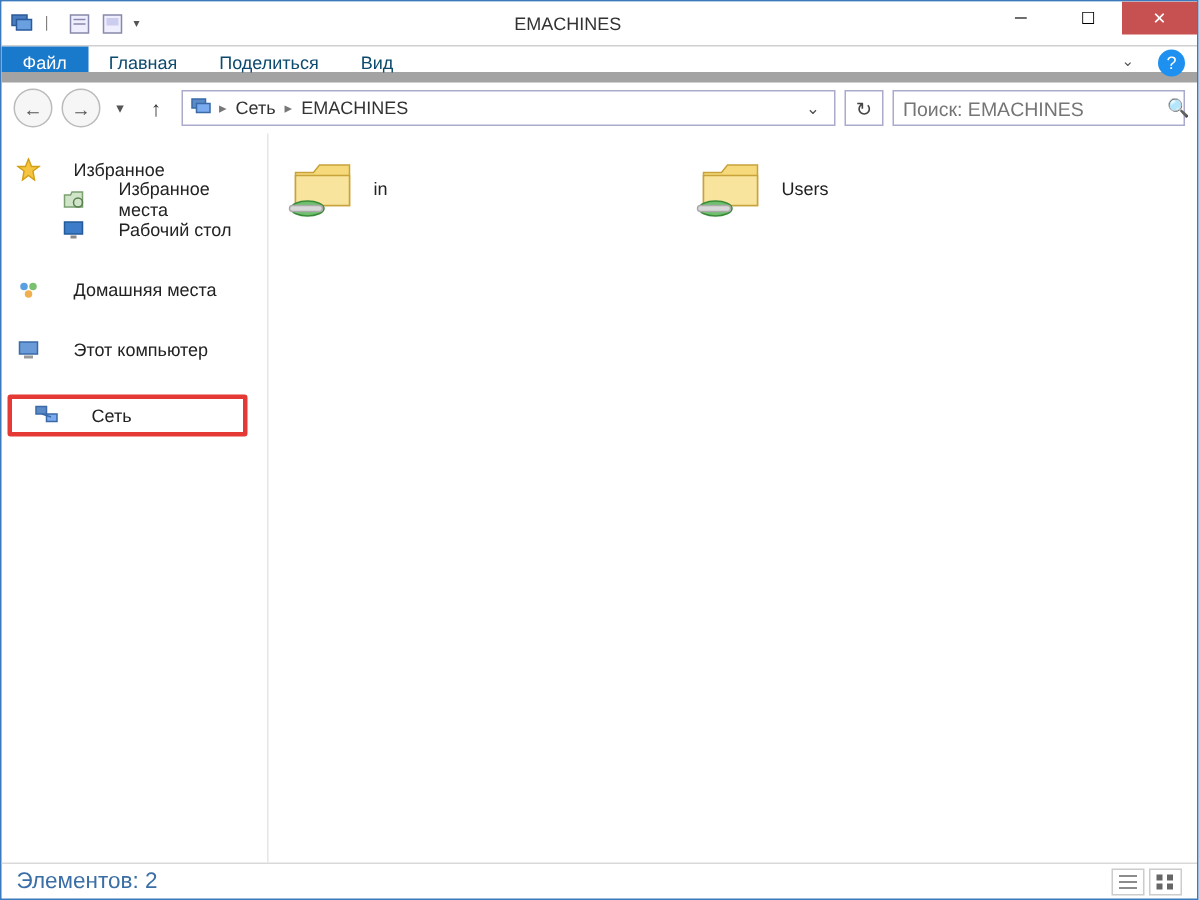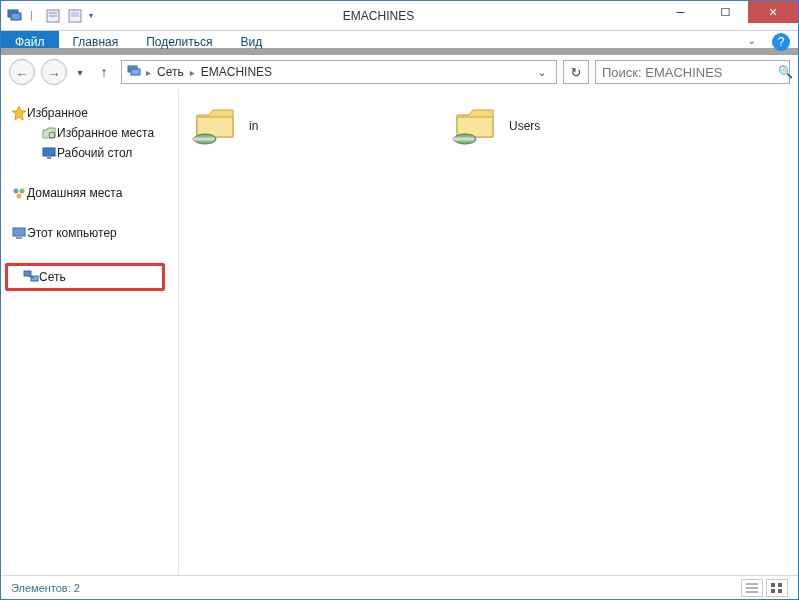--- a/index.html
+++ b/index.html
@@ -38,35 +38,35 @@
 .refresh { width: 26px; height: 24px; border: 1px solid #aac; display: flex; align-items: center; justify-content: center; font-size: 13px; color: #444; }
 .search { width: 195px; height: 24px; border: 1px solid #aac; display: flex; align-items: center; padding: 0 6px; font-size: 12px; color: #888; }
 .search input { border: none; outline: none; flex: 1; font-size: 13px; color: #333; background: transparent; }
 .search .sicon { color: #888; font-size: 12px; }
 
 
 .body { display: flex; height: 486px; }
 
 
 .sidebar { width: 178px; border-right: 1px solid #e6e6e6; padding: 10px 4px; font-size: 12px; }
-.tree-item { display: flex; align-items: center; gap: 0; padding: 2px 4px 2px 18px; color: #222; cursor: default; height: 20px; }
+.tree-item { display: flex; align-items: center; gap: 22px; padding: 2px 4px 2px 18px; color: #222; cursor: default; height: 20px; }
 .tree-header { padding-left: 6px; margin-top: 4px; }
 .tree-item.child { padding-left: 36px; }
 .tree-item .ticon { width: 16px; height: 16px; display: flex; align-items: center; justify-content: center; }
 .tree-item.highlight { border: 3px solid #e53935; border-radius: 2px; padding-left: 15px; width: 160px; height: 28px; }
 .tree-gap { height: 16px; }
 
 
-.content { flex: 1; padding: 16px 12px; display: flex; align-items: flex-start; gap: 20px; }
+.content { flex: 1; padding: 16px 12px; display: flex; align-items: flex-start; gap: 32px; }
 .folder-item { display: flex; align-items: center; gap: 10px; width: 240px; cursor: default; }
 .folder-icon { width: 48px; height: 42px; position: relative; }
 .folder-name { font-size: 12px; color: #222; }
 
 
-.statusbar { height: 24px; border-top: 1px solid #d9d9d9; display: flex; align-items: center; padding: 0 10px; font-size: 11px; color: #3a6ea5; }
+.statusbar { height: 24px; border-top: 1px solid #d9d9d9; display: flex; align-items: center; padding: 0 10px; font-size: 15px; color: #3a6ea5; }
 .statusbar .fill { flex: 1; }
 .statusbar .view-btn { width: 22px; height: 18px; border: 1px solid #ccc; margin-left: 3px; display: flex; align-items: center; justify-content: center; font-size: 10px; color: #555; }
 
 
 .ico-star svg, .ico-folder svg, .ico-net svg, .ico-monitor svg, .ico-computer svg, .ico-homegroup svg, .ico-recent svg, .ico-desktop svg { width: 16px; height: 16px; }
 </style>
 </head>
 <body>
 
 <div class="titlebar">

